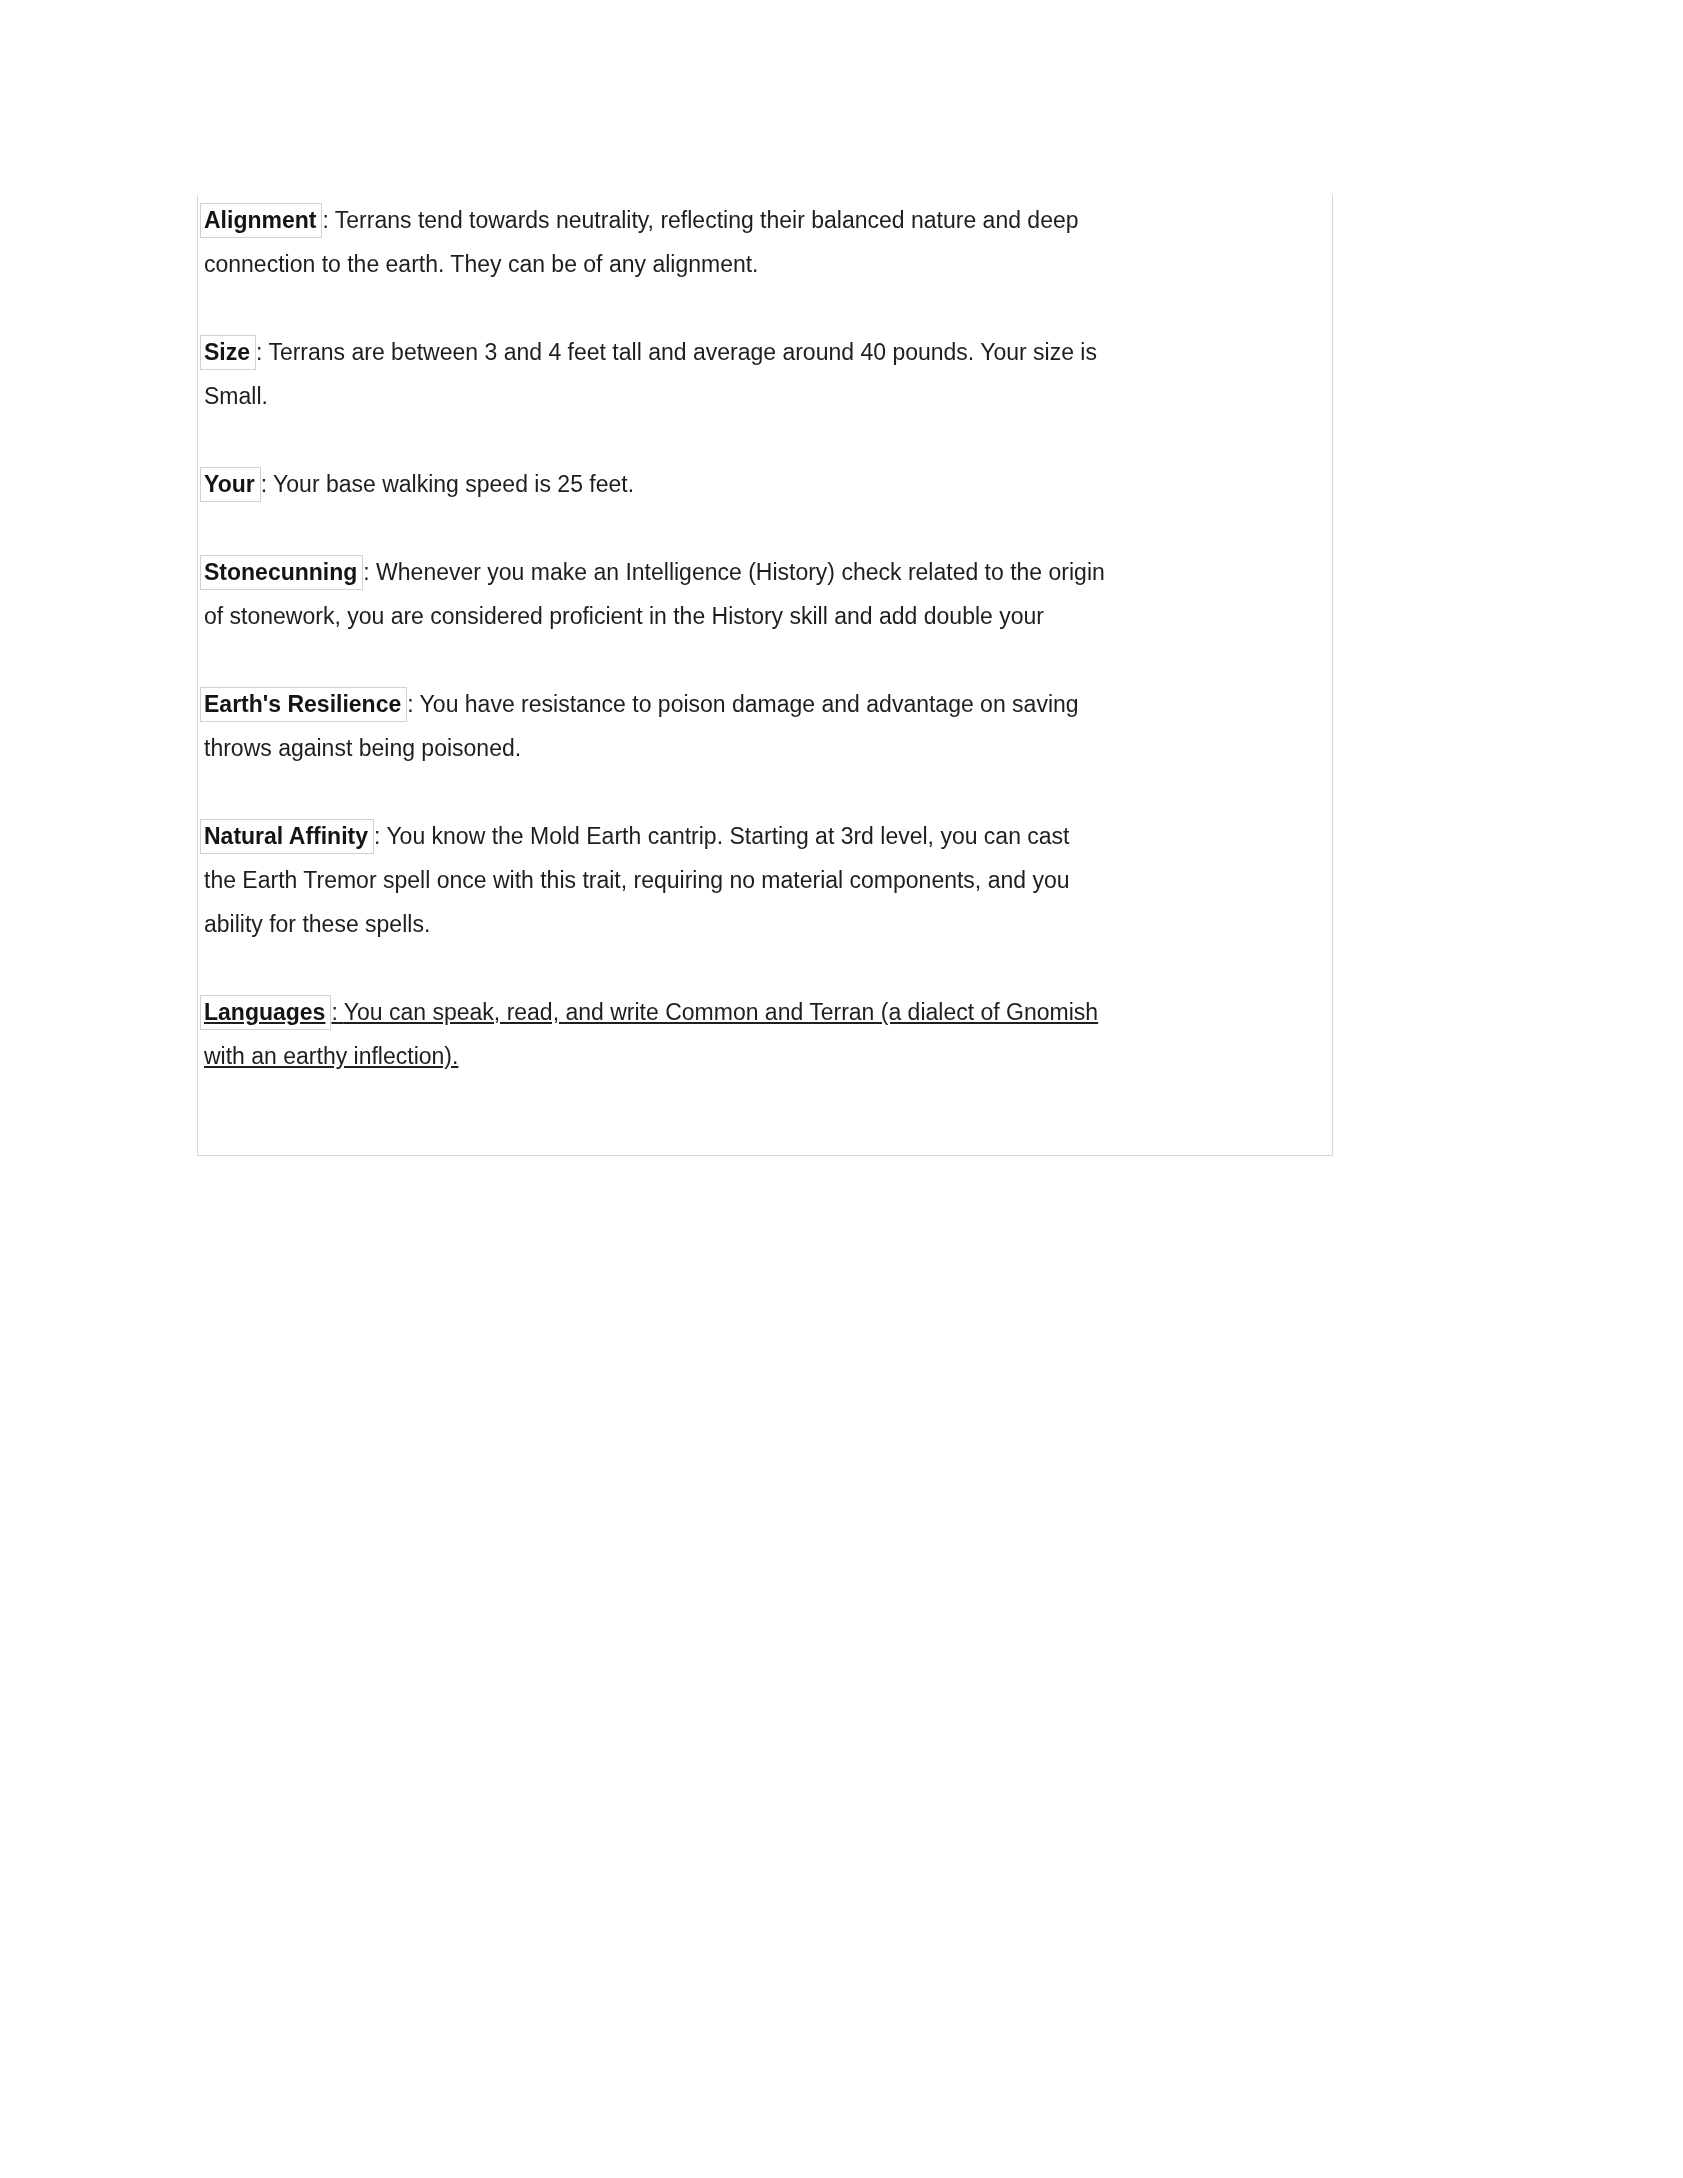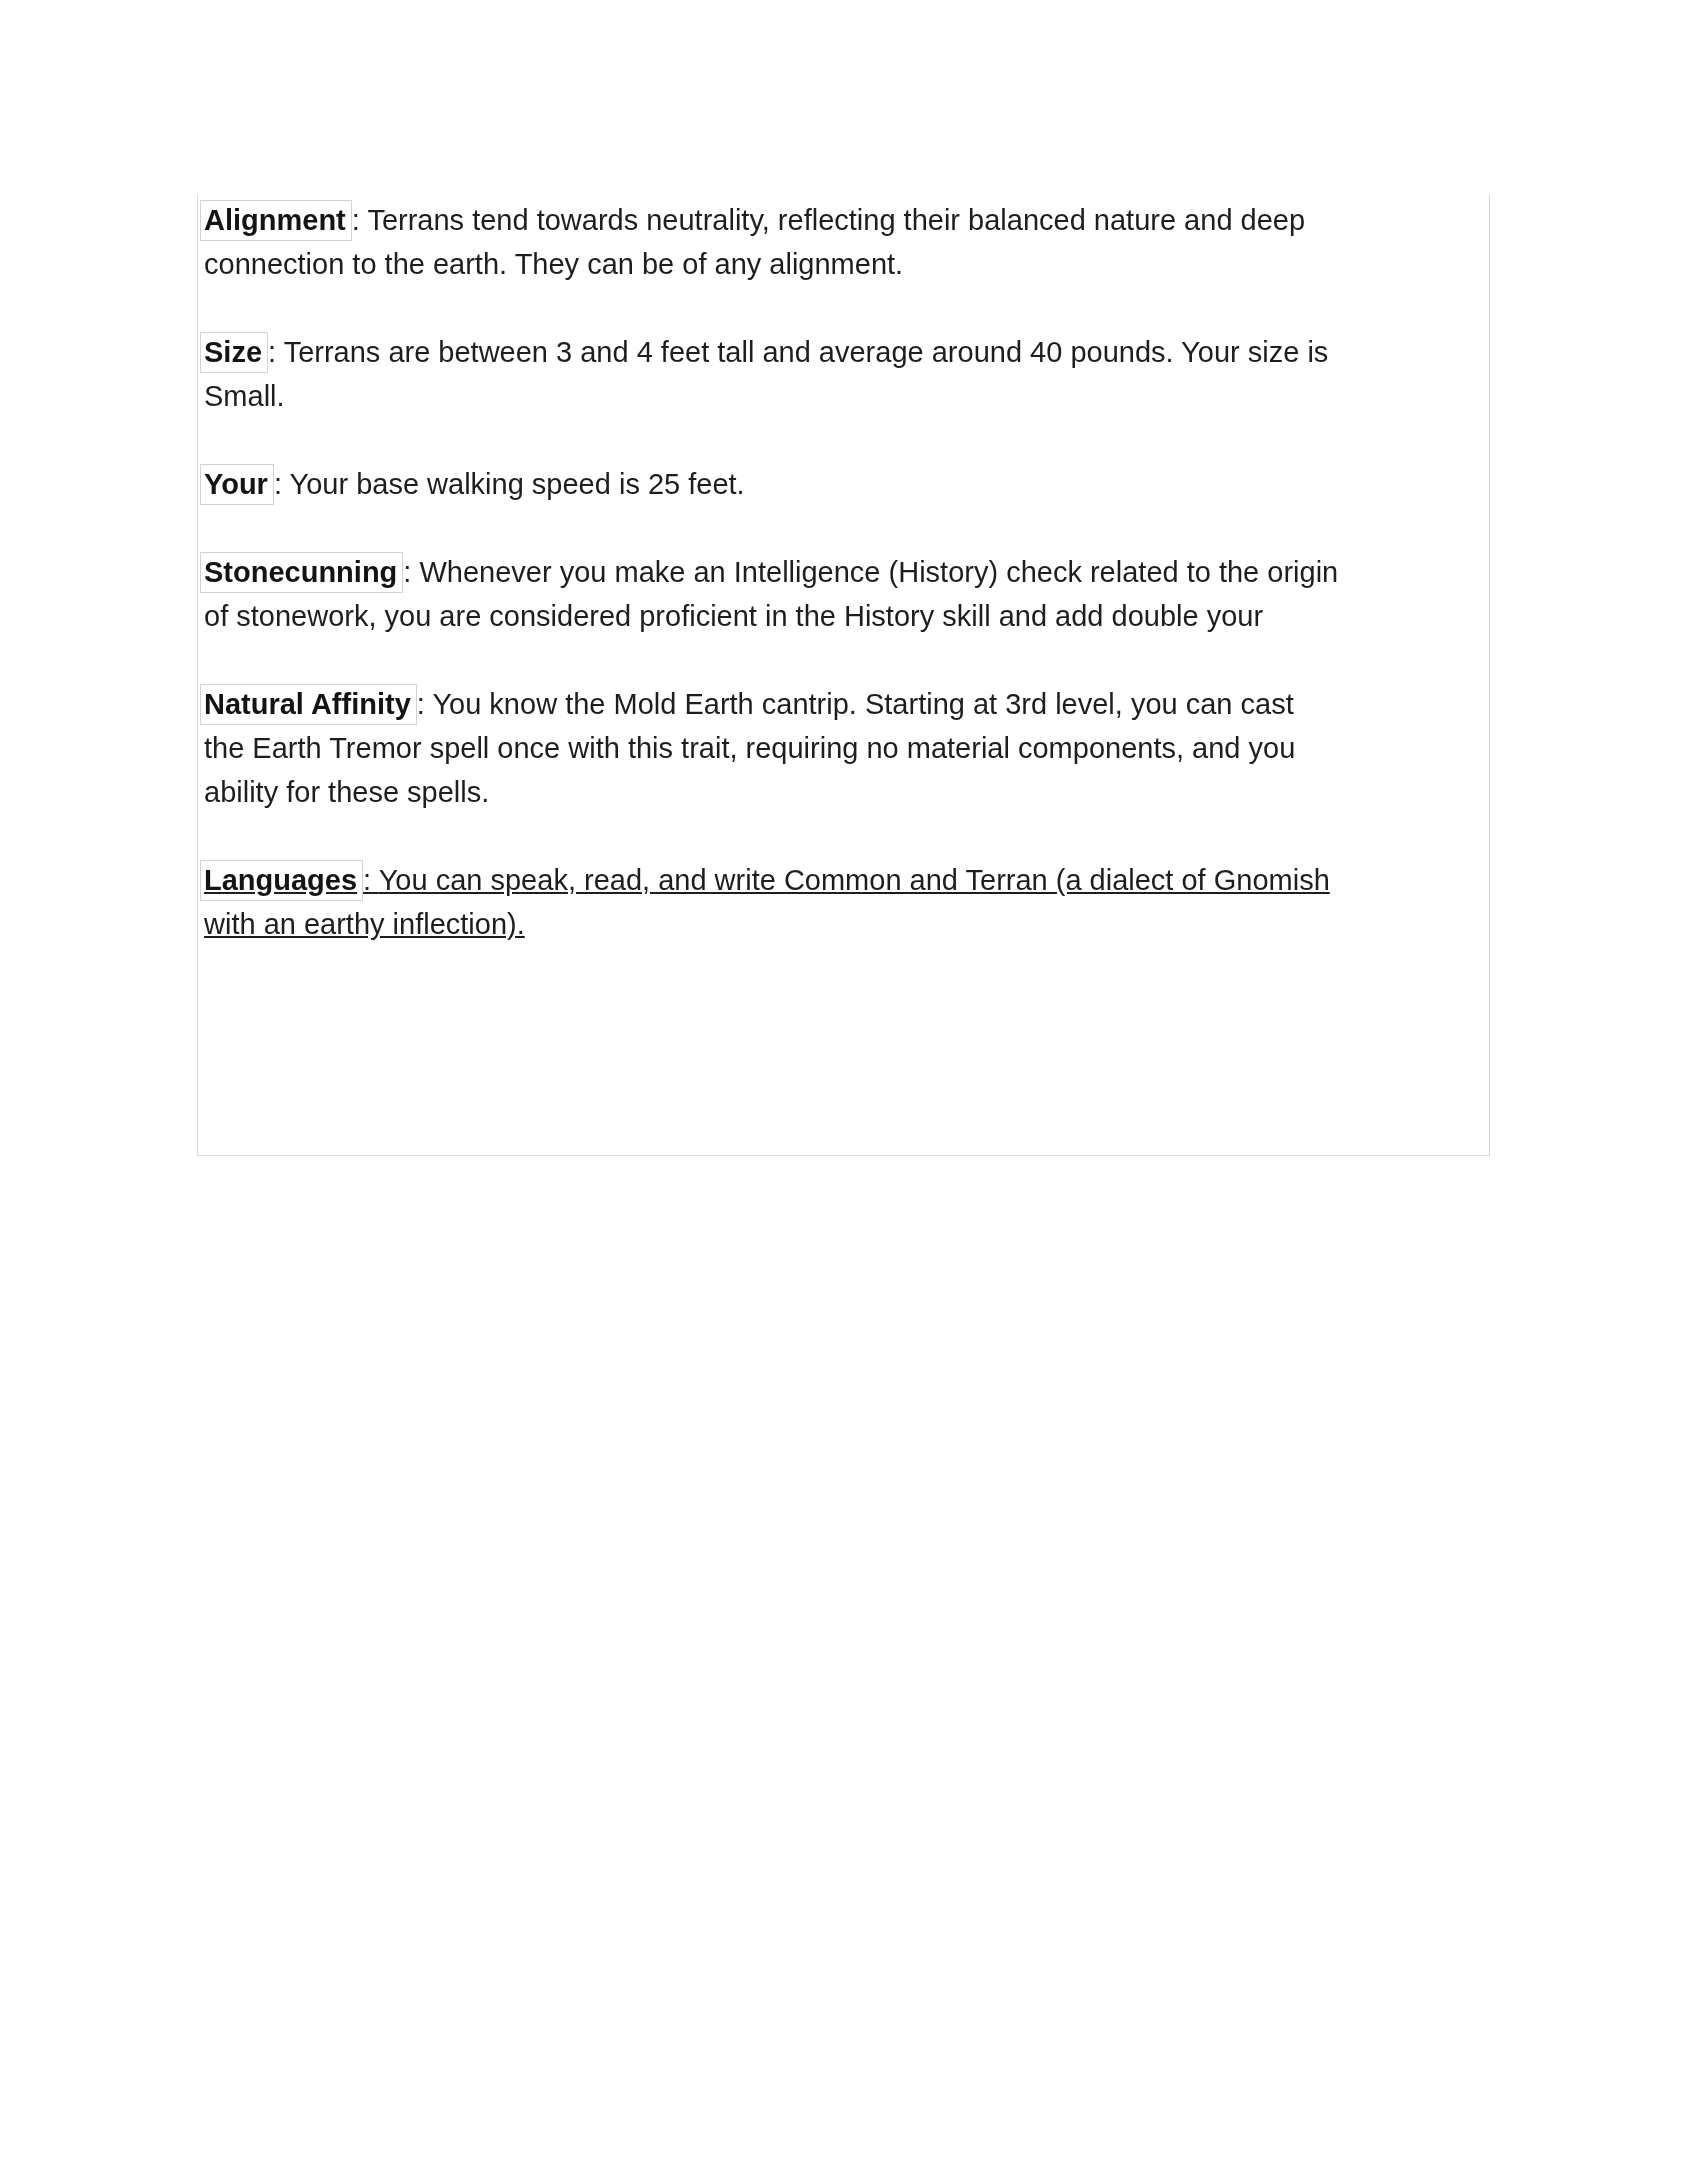--- a/index.html
+++ b/index.html
@@ -13,29 +13,29 @@
     height: 2178px;
     background: #ffffff;
     overflow: hidden;
     font-family: "Liberation Sans", sans-serif;
   }
   
   .doc-block {
     position: absolute;
     left: 197px;
     top: 195px;
-    width: 1293px;
+    width: 1136px;
     height: 961px;
     box-sizing: border-box;
     border-left: 1px solid #d7d7d7;
     border-right: 1px solid #d7d7d7;
     border-bottom: 1px solid #d7d7d7;
     padding: 3px 6px 0 6px;
     color: #1e1e1e;
-    font-size: 29px;
+    font-size: 23px;
   }
   .doc-block p.trait {
     margin: 0 0 44px 0;
     padding: 0;
   }
   .doc-block p.trait:last-child {
     margin-bottom: 0;
     text-decoration: underline;
   }
   .doc-block .line {
@@ -71,20 +71,24 @@
         <span class="line"><span class="body-text">Small.</span></span>
       </p>
       <p class="trait">
         <span class="line"><span class="lead">Your</span><span class="sep">: </span><span class="body-text">Your base walking speed is 25 feet.</span></span>
       </p>
       <p class="trait">
         <span class="line"><span class="lead">Stonecunning</span><span class="sep">: </span><span class="body-text">Whenever you make an Intelligence (History) check related to the origin</span></span>
         <span class="line"><span class="body-text">of stonework, you are considered proficient in the History skill and add double your</span></span>
       </p>
       <p class="trait">
+        <span class="line"><span class="lead">Earth's Resilience</span><span class="sep">: </span><span class="body-text">You have resistance to poison damage and advantage on saving</span></span>
+        <span class="line"><span class="body-text">throws against being poisoned.</span></span>
+      </p>
+      <p class="trait">
         <span class="line"><span class="lead">Natural Affinity</span><span class="sep">: </span><span class="body-text">You know the Mold Earth cantrip. Starting at 3rd level, you can cast</span></span>
         <span class="line"><span class="body-text">the Earth Tremor spell once with this trait, requiring no material components, and you</span></span>
         <span class="line"><span class="body-text">ability for these spells.</span></span>
       </p>
       <p class="trait">
         <span class="line"><span class="lead">Languages</span><span class="sep">: </span><span class="body-text">You can speak, read, and write Common and Terran (a dialect of Gnomish</span></span>
         <span class="line"><span class="body-text">with an earthy inflection).</span></span>
       </p>
     </div>
 </div>

